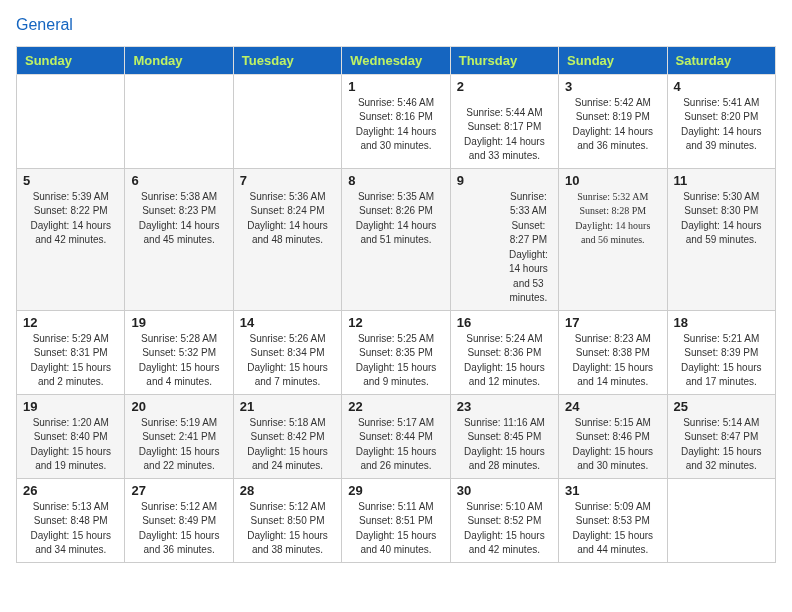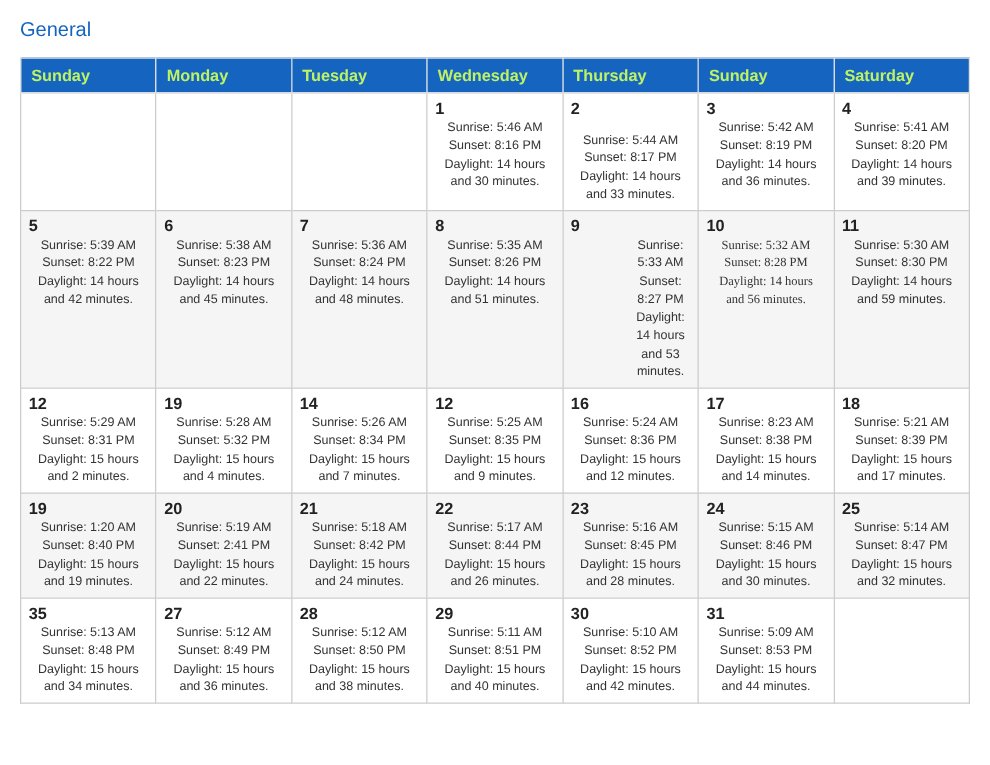--- a/index.html
+++ b/index.html
@@ -274,21 +274,21 @@
         </td>
         <td>
           <div class="day-number">22</div>
           <div class="day-info" style="white-space: pre-line;">Sunrise: 5:17 AM
 Sunset: 8:44 PM
 Daylight: 15 hours
 and 26 minutes.</div>
         </td>
         <td>
           <div class="day-number">23</div>
-          <div class="day-info" style="white-space: pre-line;">Sunrise: 5:16 AM
+          <div class="day-info" style="white-space: pre-line;">Sunrise: 11:16 AM
 Sunset: 8:45 PM
 Daylight: 15 hours
 and 28 minutes.</div>
         </td>
         <td>
           <div class="day-number">24</div>
           <div class="day-info" style="white-space: pre-line;">Sunrise: 5:15 AM
 Sunset: 8:46 PM
 Daylight: 15 hours
 and 30 minutes.</div>
@@ -296,21 +296,21 @@
         <td>
           <div class="day-number">25</div>
           <div class="day-info" style="white-space: pre-line;">Sunrise: 5:14 AM
 Sunset: 8:47 PM
 Daylight: 15 hours
 and 32 minutes.</div>
         </td>
       </tr>
       <tr>
         <td>
-          <div class="day-number">35</div>
+          <div class="day-number">26</div>
           <div class="day-info" style="white-space: pre-line;">Sunrise: 5:13 AM
 Sunset: 8:48 PM
 Daylight: 15 hours
 and 34 minutes.</div>
         </td>
         <td>
           <div class="day-number">27</div>
           <div class="day-info" style="white-space: pre-line;">Sunrise: 5:12 AM
 Sunset: 8:49 PM
 Daylight: 15 hours

